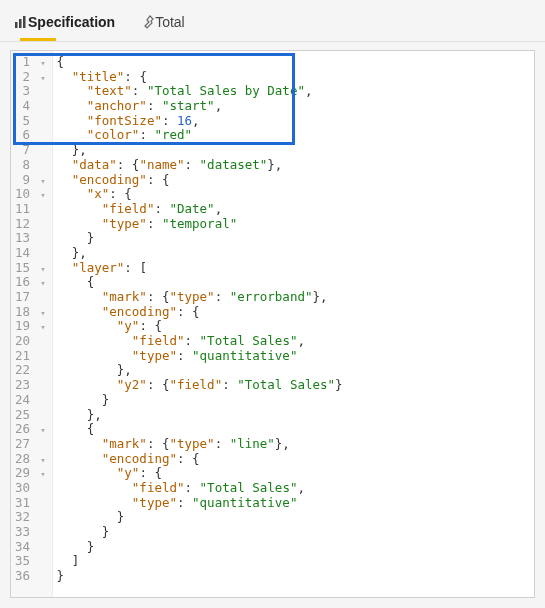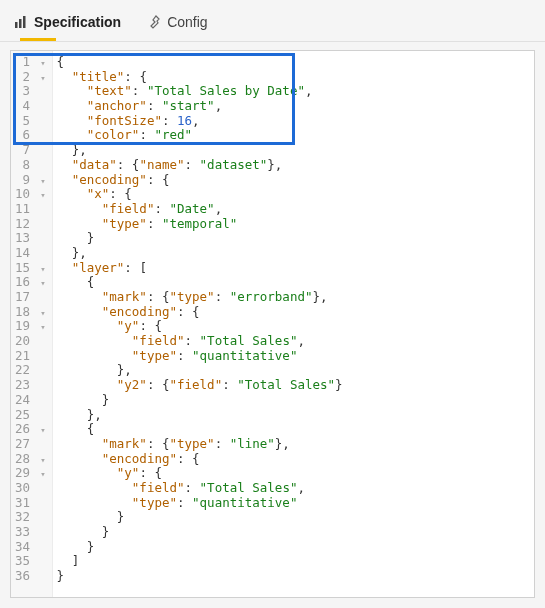--- a/index.html
+++ b/index.html
@@ -17,21 +17,20 @@
     padding: 0 10px;
     gap: 18px;
     background: #f5f5f5;
     border-bottom: 1px solid #e0e0e0;
     font-size: 14px;
     color: #444;
   }
   .tab {
     display: flex;
     align-items: center;
-    gap: 6px;
     padding: 8px 4px 6px 4px;
     cursor: pointer;
   }
   .tab.active {
     font-weight: 600;
     color: #222;
   }
   .tab-underline {
     height: 3px;
     width: 36px;
@@ -114,21 +113,21 @@
         </svg>
     </span>
     <span>Specification</span>
   </div>
   <div class="tab">
     <span class="icon">
       <svg width="14" height="14" viewBox="0 0 14 14">
           <path d="M9 1 L12 4 L10 6 L11 8 L6 13 L4 11 L8 7 L6 5 Z" fill="none" stroke="#666" stroke-width="1.2"></path>
         </svg>
     </span>
-    <span>Config</span>
+    <span>Total</span>
   </div>
   <div class="tab-underline"></div>
 </div>
 
 <div class="editor-wrap">
   <div class="editor">
     <div class="gutter" id="gutter">
         <div class="gutter-line">1 <span class="fold-arrow">▾</span></div>
         <div class="gutter-line">2 <span class="fold-arrow">▾</span></div>
         <div class="gutter-line">3 <span class="fold-arrow"></span></div>

